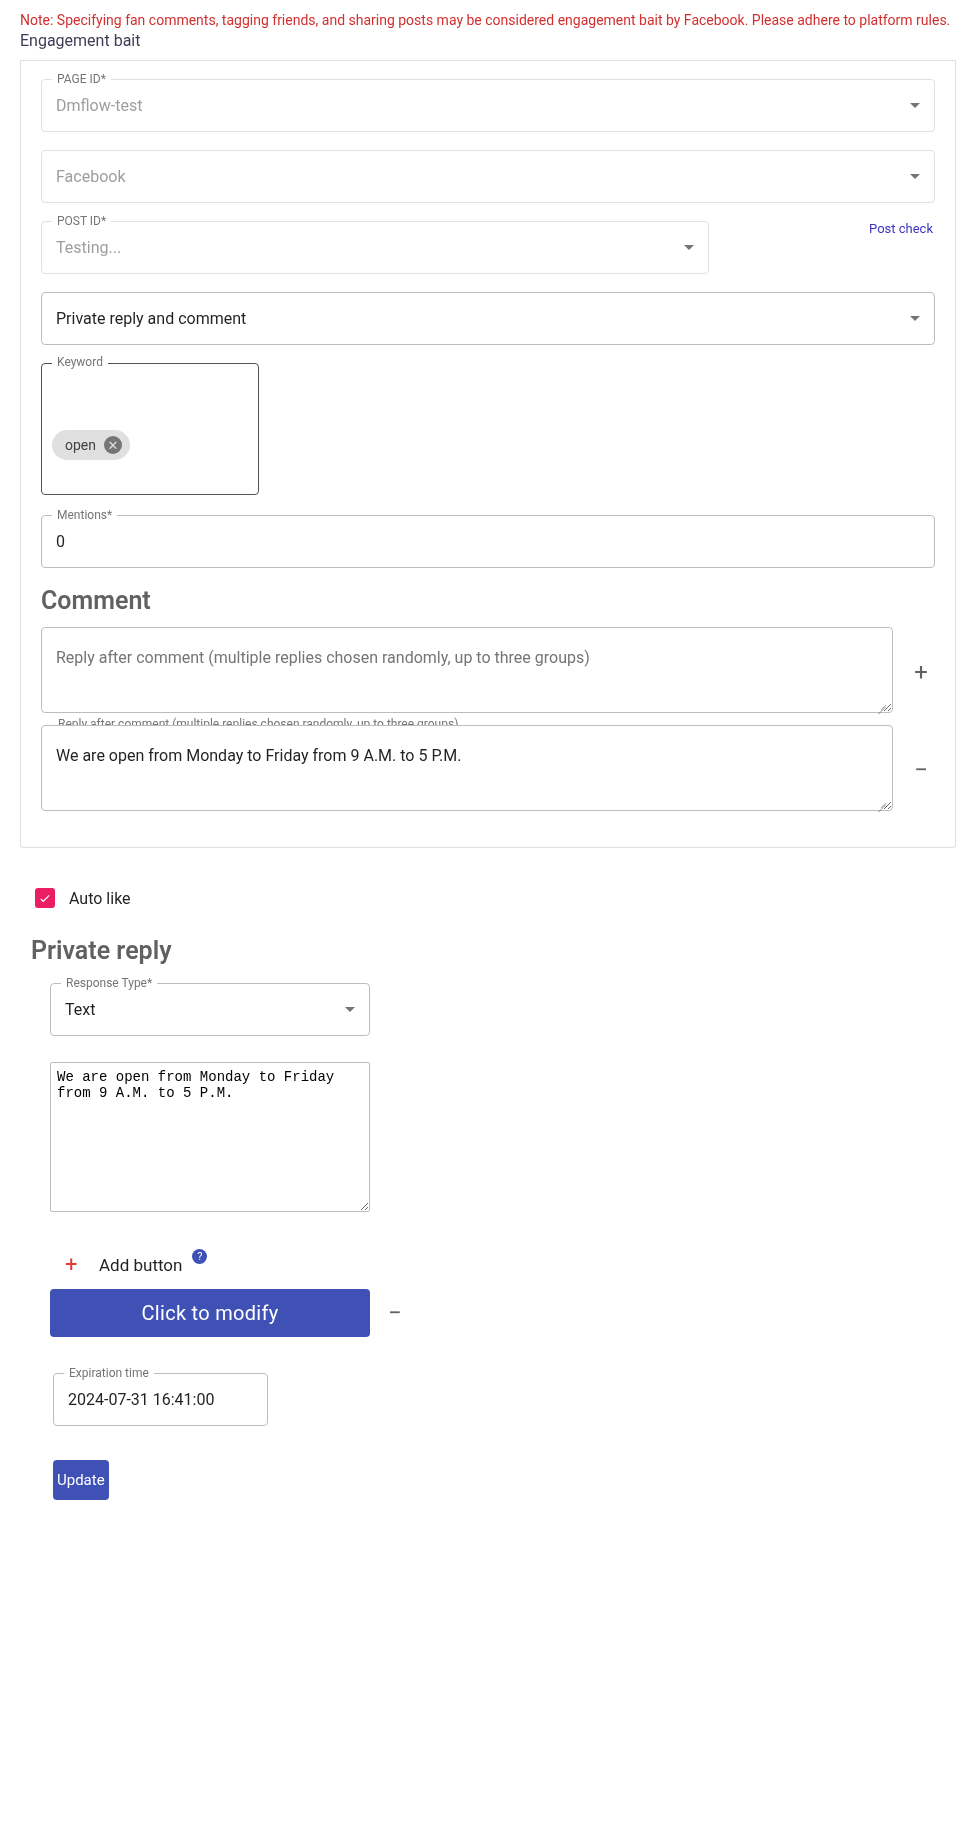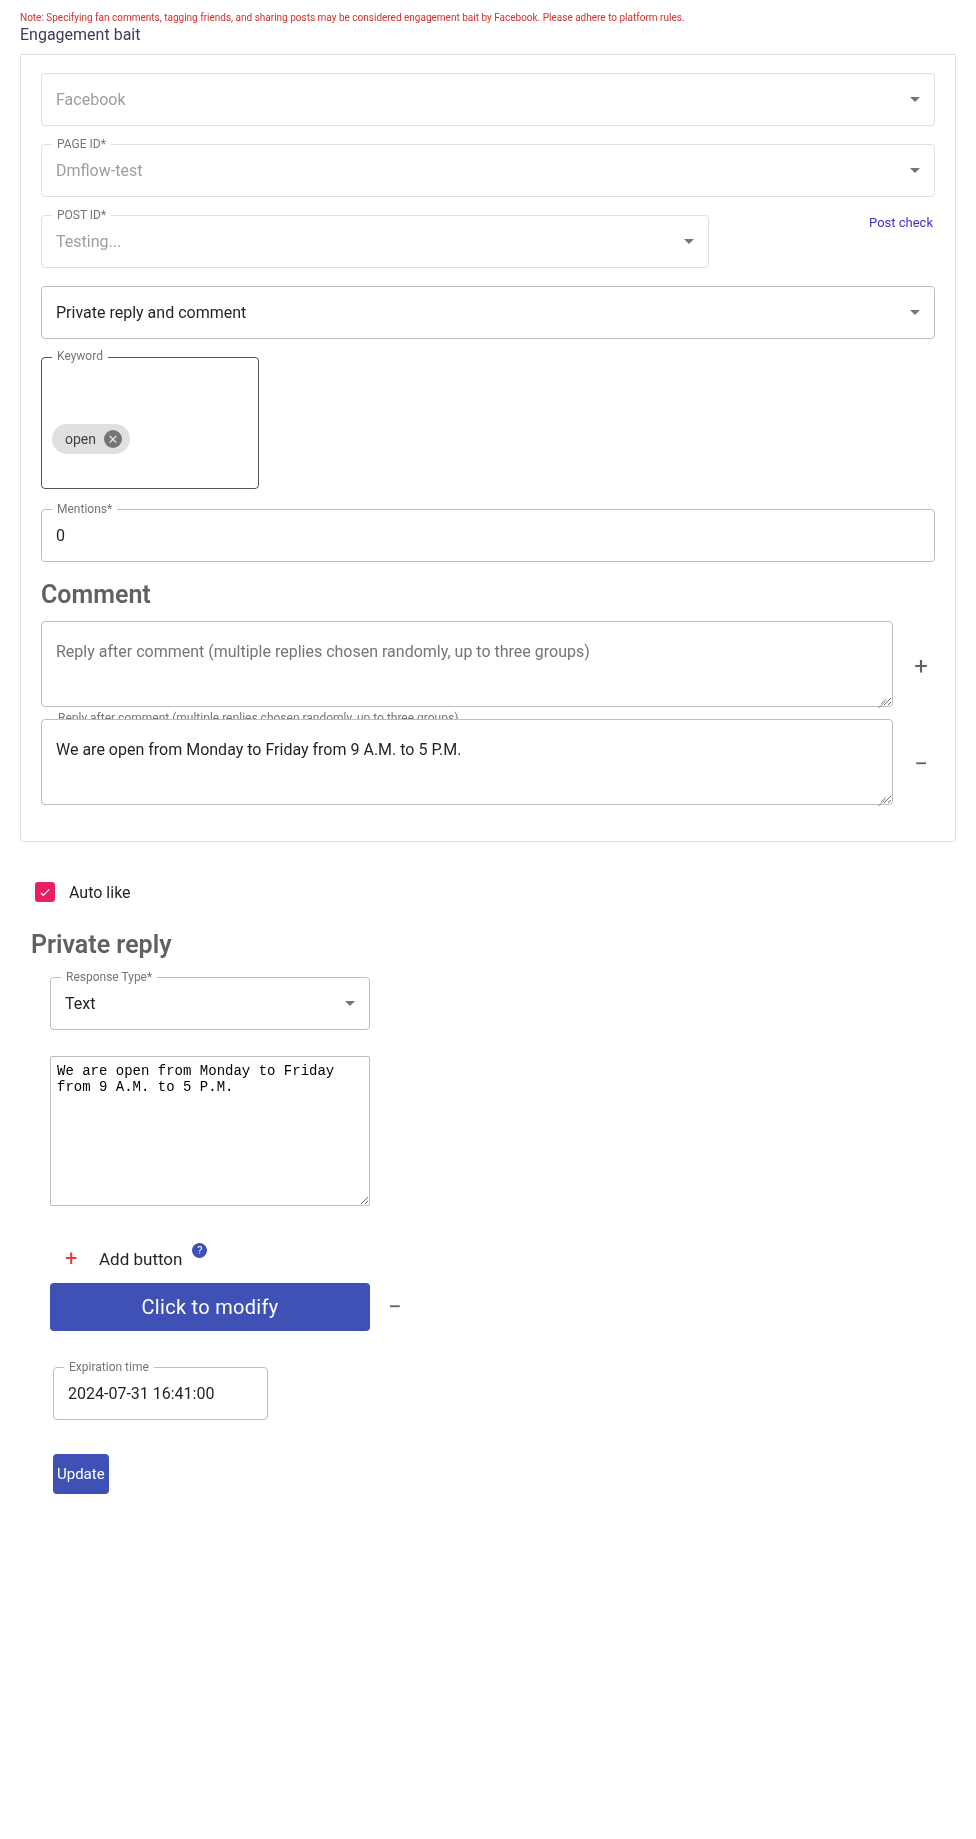--- a/index.html
+++ b/index.html
@@ -11,21 +11,21 @@
     color: rgba(0,0,0,0.87);
     font-size: 16px;
   }
   .card {
     border: 1px solid #e0e0e0;
     border-radius: 4px;
     margin: 0 20px 18px 20px;
     background: #fff;
   }
   .note-block { padding: 10px 0 10px 0; border-bottom: 1px solid #e0e0e0; margin: 0 20px; }
-  .note-text { color: #d32f2f; font-size: 10px; line-height: 1.5; }
+  .note-text { color: #d32f2f; font-size: 14px; line-height: 1.5; }
   .note-link { color: #3f3d56; font-size: 16px; text-decoration: none; }
   .select-wrap { position: relative; }
   .select {
     border: 1px solid #e0e0e0;
     border-radius: 4px;
     padding: 16px 14px;
     font-size: 16px;
     color: #9e9e9e;
     background: #fff;
     position: relative;
@@ -220,30 +220,30 @@
 </head>
 <body>
 
 <div class="note-block">
   <div class="note-text">Note: Specifying fan comments, tagging friends, and sharing posts may be considered engagement bait by Facebook. Please adhere to platform rules.</div>
   <a href="#" class="note-link">Engagement bait</a>
 </div>
 
 <div class="card config-card" style="border-top:none; border-radius:0 0 4px 4px; padding-top: 18px;">
 
-  <div class="gap select-wrap">
-    <div class="select">
-      <span>Facebook</span>
-    </div>
-  </div>
-
   <div class="gap select-wrap rel">
     <div class="select">
       <span class="field-label-float">PAGE ID*</span>
       <span>Dmflow-test</span>
+    </div>
+  </div>
+
+  <div class="gap select-wrap">
+    <div class="select">
+      <span>Facebook</span>
     </div>
   </div>
 
   <div class="row-postid">
     <div class="select-wrap rel" style="width:668px;">
       <div class="select">
         <span class="field-label-float">POST ID*</span>
         <span>Testing...</span>
       </div>
     </div>

